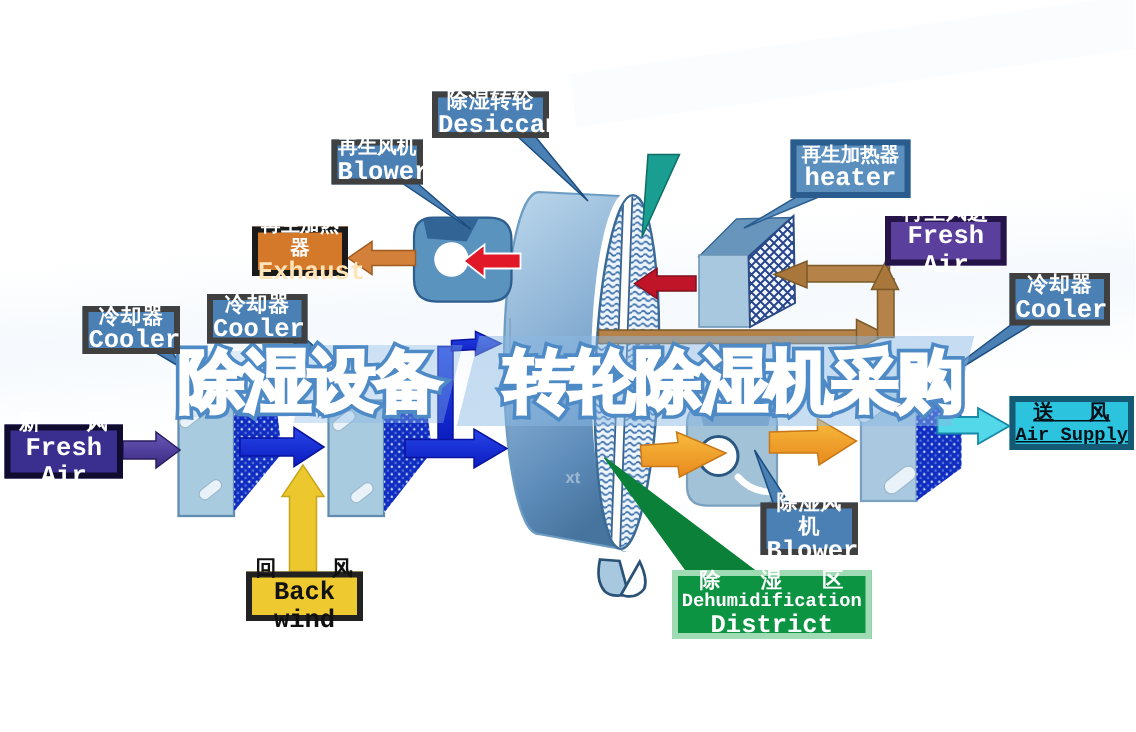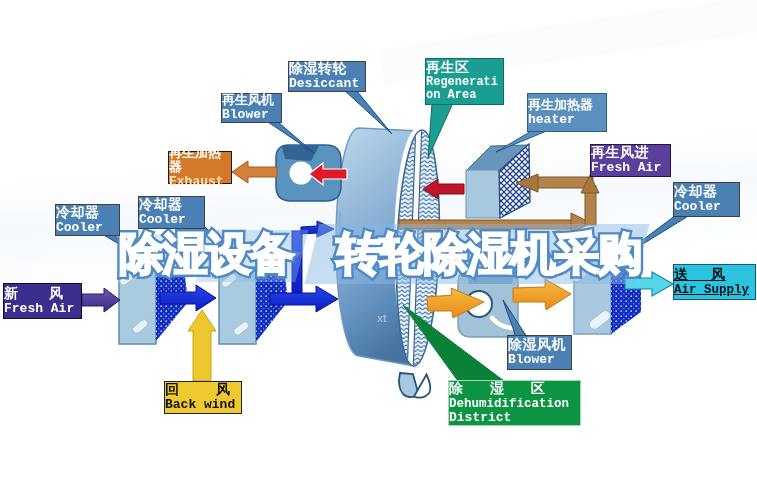--- a/index.html
+++ b/index.html
@@ -1,21 +1,21 @@
 <!DOCTYPE html>
 <html><head>
 <meta charset="utf-8">
 <style>
 html,body{margin:0;padding:0;}
 #stage{position:relative;width:757px;height:488px;background:#ffffff;overflow:hidden;font-family:"Liberation Sans",sans-serif;}
 #gfx{position:absolute;left:0;top:0;}
 .streak{position:absolute;background:#dcebf7;opacity:.45;}
-.lb{position:absolute;box-sizing:border-box;border:1px solid #404040;background:#4b80b4;color:#fff;display:flex;flex-direction:column;justify-content:center;line-height:1.12;}
+.lb{position:absolute;box-sizing:border-box;border:4px solid #404040;background:#4b80b4;color:#fff;text-align:center;display:flex;flex-direction:column;justify-content:center;line-height:1.12;}
 .cn{font-size:14px;font-weight:bold;letter-spacing:0.5px;}
-.en{font-family:"Liberation Mono",monospace;font-size:13px;font-weight:bold;letter-spacing:0px;}
+.en{font-family:"Liberation Mono",monospace;font-size:17px;font-weight:bold;letter-spacing:0px;}
 .wm-tile{position:absolute;background:#8ab8e4;transform:skewX(-14deg);}
 .wm{position:absolute;left:119px;top:226px;width:545px;font-size:45px;line-height:56px;font-weight:bold;letter-spacing:-1.5px;white-space:nowrap;}
 .wm-stroke{color:#4e8ac6;-webkit-text-stroke:7px #4e8ac6;text-shadow:3px 3px 0 rgba(70,120,180,.30);}
 .wm-fill{color:#ffffff;-webkit-text-stroke:2.2px #ffffff;}
 </style>
 </head>
 <body>
 <div id="stage">
 
   <div class="streak" style="left:-40px;top:150px;width:860px;height:120px;transform:rotate(-4deg);opacity:.30;background:linear-gradient(180deg,rgba(223,236,248,0),#dfecf8 45%,#e4f0fa 60%,rgba(223,236,248,0));"></div>
@@ -185,25 +185,20 @@
       <span class="en">Cooler</span>
     </div>
   <div class="lb" style="left:3px;top:283px;width:79px;height:36px;background:#3a2f8e;border-color:#0f0c30;">
       <span class="cn" style="word-spacing:26px">新 风</span>
       <span class="en">Fresh Air</span>
     </div>
   <div class="lb" style="left:164px;top:381px;width:78px;height:33px;background:#eec92f;border-color:#222222;color:#111111;">
       <span class="cn" style="word-spacing:32px">回 风</span>
       <span class="en">Back wind</span>
     </div>
-  <div class="lb" style="left:425px;top:58px;width:79px;height:47px;background:#1b9e92;border-color:#0e6e64;">
-      <span class="cn">再生区</span>
-      <span class="en" style="font-size:12px">Regenerati</span>
-      <span class="en" style="font-size:12px">on Area</span>
-    </div>
   <div class="lb" style="left:527px;top:93px;width:80px;height:39px;background:#5b8fbe;border-color:#2a5c8e;">
       <span class="cn" style="font-size:13px;letter-spacing:0">再生加热器</span>
       <span class="en">heater</span>
     </div>
   <div class="lb" style="left:590px;top:144px;width:81px;height:33px;background:#5a3f9c;border-color:#241448;">
       <span class="cn">再生风进</span>
       <span class="en">Fresh Air</span>
     </div>
   <div class="lb" style="left:673px;top:182px;width:67px;height:35px;">
       <span class="cn">冷却器</span>

